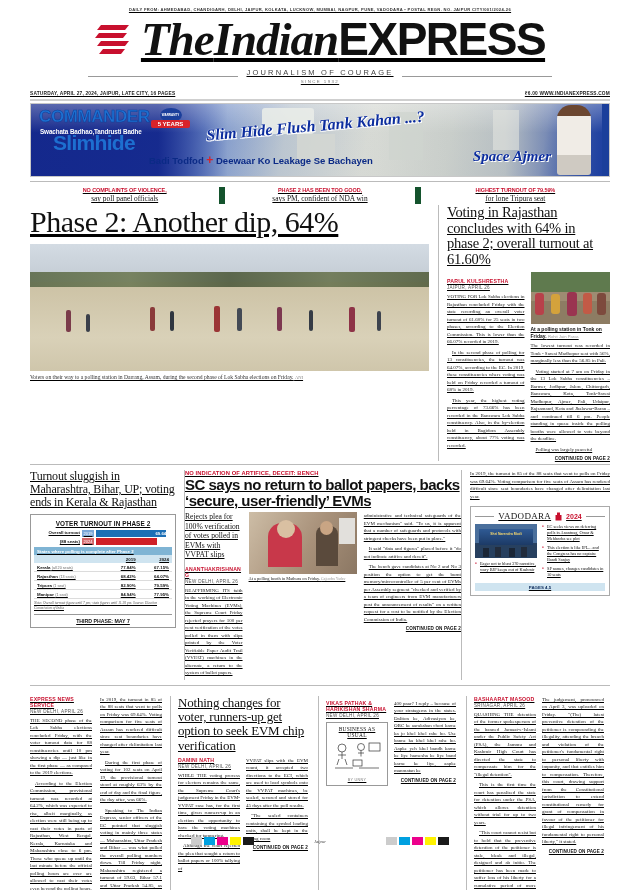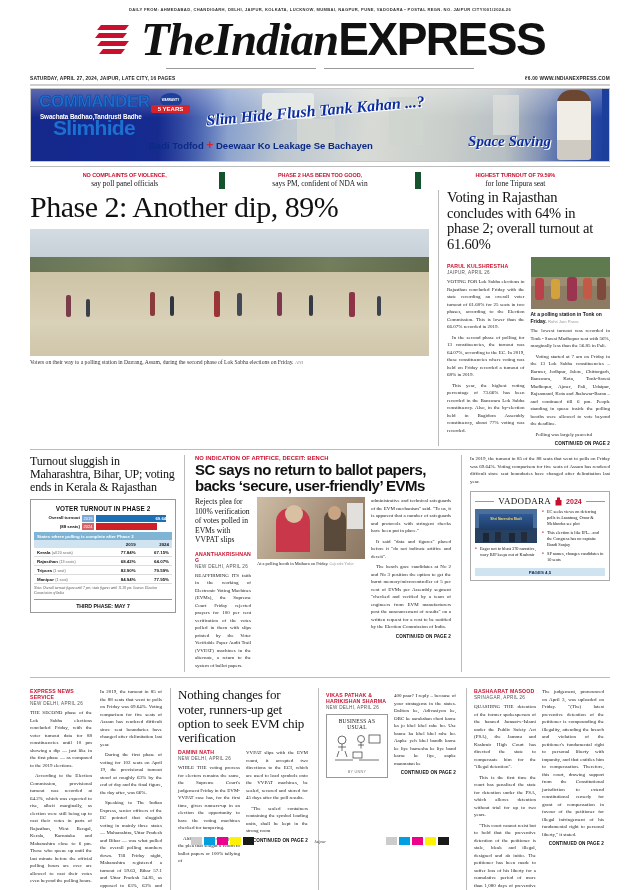--- a/index.html
+++ b/index.html
@@ -2,21 +2,21 @@
 <html><head>
 <meta charset="utf-8">
 <style>
   * { box-sizing: border-box; margin: 0; padding: 0; }
   html, body {
     width: 640px; height: 890px;
     background: #ffffff;
     font-family: "Liberation Serif", serif;
     overflow: hidden;
   }
-  .page { position: relative; width: 640px; height: 848px; background: #fff; }
+  .page { position: relative; width: 640px; height: 848px; background: #fff; text-decoration: underline; }
 
   
   .daily-from {
     text-align: center;
     font-family: "Liberation Sans", sans-serif;
     font-size: 4.1px; letter-spacing: .35px;
     color: #333; padding-top: 7px; font-weight: 700;
   }
 
   
@@ -217,21 +217,21 @@
   .rt-cap em { color:#999; font-weight:400; font-style:normal; font-size:4.2px;}
   .cont {
     font-family:"Liberation Sans",sans-serif; font-weight:700;
     font-size:4.6px; color:#111; letter-spacing:.1px; text-align:left;
   }
 
   
   .band2 { display:flex; gap:8px; margin-top:5px; }
   .b2-a { width: 146px; }
   .b2-b { width: 278px; border-left:1px solid #bbb; border-right:1px solid #bbb;
-          padding: 0 10px; }
+          padding: 0 0; }
   .b2-c { width: 140px; }
 
   .sub-hed {
     font-family:"Liberation Serif",serif; font-size:12px; line-height:1.08;
     color:#111; letter-spacing:-.2px;
   }
   .red-kick {
     font-family:"Liberation Sans",sans-serif; font-weight:700;
     font-size:5.8px; color:#c8102e; letter-spacing:.1px; margin-bottom:1px;
   }
@@ -392,20 +392,24 @@
         <path d="M8 30 L30 30 L26 35 L4 35 Z"></path>
       </g>
     </svg>
     <div class="me-title">
       <span class="the">The</span><span class="indian">Indian</span><span class="express">EXPRESS</span>
     </div>
   </div>
 
   <div class="tagline-row">
     <div class="tag-rule"></div>
+    <div class="tagline-block">
+      <div class="tagline">JOURNALISM OF COURAGE</div>
+      <div class="since">SINCE 1932</div>
+    </div>
     <div class="tag-rule"></div>
   </div>
 
   <div class="info-row">
     <div>SATURDAY, APRIL 27, 2024, JAIPUR, LATE CITY, 16 PAGES</div>
     <div>₹6.00 WWW.INDIANEXPRESS.COM</div>
   </div>
   <div class="rule-dbl"></div>
 
   <div class="ad-banner">
@@ -420,21 +424,21 @@
       <div class="ad-badge-top">WARRANTY</div>
       <div class="ad-badge-bot">5 YEARS</div>
     </div>
     <div class="ad-slim-hide">Slim Hide Flush Tank Kahan ...?</div>
     <div class="ad-slimhide">Slimhide</div>
     <div class="ad-badi">
       <span>Badi Todfod</span>
       <span class="plus">+</span>
       <span>Deewaar Ko Leakage Se Bachayen</span>
     </div>
-    <div class="ad-space">Space Saving</div>
+    <div class="ad-space">Space Ajmer</div>
     <div class="ad-girl"></div>
     <div class="ad-rightbar"></div>
   </div>
 
   <div class="content">
 
     <div class="hr-thin" style="margin-top:4px"></div>
     <div class="kickers">
       <div class="kick">
         <div class="k1">NO COMPLAINTS OF VIOLENCE,</div>
@@ -446,21 +450,21 @@
       </div>
       <div class="kick">
         <div class="k1">HIGHEST TURNOUT OF 79.59%</div>
         <div class="k2">for lone Tripura seat</div>
       </div>
     </div>
 
     <div class="lead-row">
 
       <div class="lead-left">
-        <div class="lead-hed">Phase 2: Another dip, 89%</div>
+        <div class="lead-hed">Phase 2: Another dip, 64%</div>
         <div class="lead-photo">
           <div class="lp-sky"></div>
           <div class="lp-tree"></div>
           <div class="lp-field"></div>
           <div class="lp-fig" style="left:9%;top:52%;width:5px;height:22px;background:#7a3b4a"></div>
           <div class="lp-fig" style="left:14%;top:55%;width:4px;height:18px;background:#3a3f4a"></div>
           <div class="lp-fig" style="left:30%;top:50%;width:5px;height:24px;background:#8a3a3a"></div>
           <div class="lp-fig" style="left:35%;top:53%;width:4px;height:20px;background:#2f3640"></div>
           <div class="lp-fig" style="left:46%;top:49%;width:6px;height:26px;background:#9b3535"></div>
           <div class="lp-fig" style="left:52%;top:51%;width:5px;height:23px;background:#434a55"></div>

